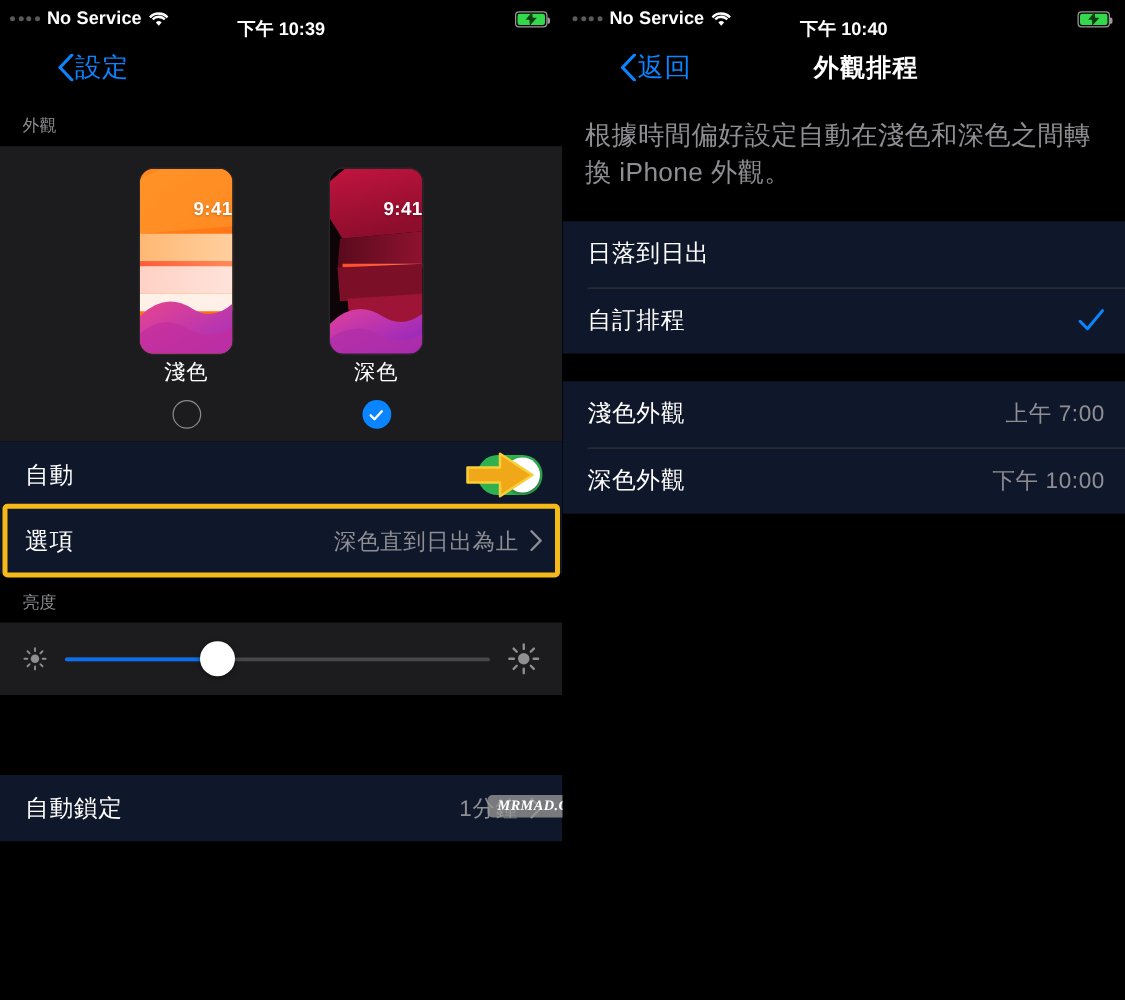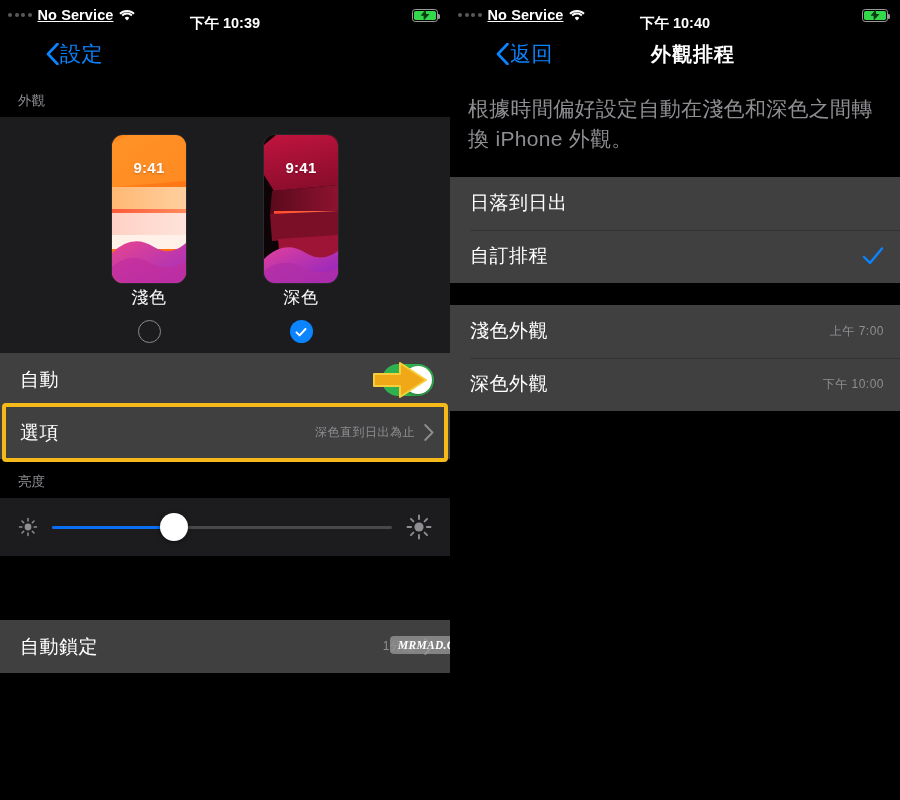--- a/index.html
+++ b/index.html
@@ -13,21 +13,21 @@
   .screen { width: 450px; height: 800px; position: relative; background: #000; overflow: hidden; }
 
   
   .statusbar {
     height: 30px; display: flex; align-items: center;
     padding: 0 12px 0 8px; color: #fff; position: relative;
   }
   .sb-left { display: flex; align-items: center; gap: 6px; flex: 0 0 auto; }
   .dots { display: flex; gap: 2.5px; align-items: center; }
   .dots i { width: 4px; height: 4px; border-radius: 50%; background: #5a5a5a; display:block; }
-  .carrier { font-size: 14.5px; font-weight: 600; letter-spacing: .1px; text-decoration: underline; }
+  .carrier { font-size: 14.5px; font-weight: 600; letter-spacing: .1px; }
   .wifi { width: 16px; height: 13px; display:block; }
   .sb-center {
     position: absolute; left: 0; right: 0; text-align: center;
     font-size: 14.5px; font-weight: 600; pointer-events: none; margin-top: 16px;
   }
   .sb-right { margin-left: auto; display: flex; align-items: center; z-index: 2; }
   .battery {
     width: 26px; height: 13px; border: 1.2px solid #9a9a9a; border-radius: 3.2px;
     position: relative; display: flex; align-items: center; padding: 1px;
   }
@@ -48,46 +48,46 @@
   .nav-back .btxt { font-size: 21px; letter-spacing: .5px; }
   .nav-title {
     position: absolute; left: 0; right: 0; text-align: center;
     color: #fff; font-size: 20px; font-weight: 700; letter-spacing: 1px;
   }
 
   
   .group-header {
     color: #8e8e93; font-size: 13.5px; padding: 14px 18px 7px 18px; background: #000;
   }
-  .group { background: #404040; }
+  .group { background: #0f172a; }
   .row {
     height: 53px; display: flex; align-items: center;
     padding: 0 16px 0 20px; color: #fff; font-size: 19px; position: relative;
   }
   .row + .row::before {
     content: ""; position: absolute; left: 20px; right: 0; top: 0; height: 1px; background: #333336;
   }
   .row .label { flex: 0 0 auto; letter-spacing: .5px; }
-  .row .value { margin-left: auto; color: #8e8e93; font-size: 12px; letter-spacing: .5px; }
+  .row .value { margin-left: auto; color: #8e8e93; font-size: 18px; letter-spacing: .5px; }
   .disclosure { width: 10px; height: 17px; margin-left: 9px; flex: 0 0 auto; }
   .gap { height: 30px; background: #000; }
   .gap.sm { height: 22px; }
   .gap.tall { height: 34px; }
 
   
   .appearance {
     background: #1c1c1e; padding: 18px 0 10px 0; display: flex; justify-content: center; gap: 78px;
   }
   .opt { display: flex; flex-direction: column; align-items: center; }
   .phone {
     width: 74px; height: 148px; border-radius: 11px; overflow: hidden; position: relative;
     box-shadow: 0 0 0 1px rgba(255,255,255,.06);
   }
   .phone .pclock {
-    position: absolute; top: 24px; left: 0; right: 0; text-align: center;
+    position: absolute; top: 24px; left: 0; right: 0; text-align: right;
     color: #fff; font-size: 15px; font-weight: 600; letter-spacing: .3px; z-index: 3;
     text-shadow: 0 1px 2px rgba(0,0,0,.25);
   }
   .opt .oname { color: #fff; font-size: 17px; margin-top: 3px; letter-spacing: .8px; }
   .radio {
     margin-top: 11px; width: 23px; height: 23px; border-radius: 50%;
     display: flex; align-items: center; justify-content: center;
   }
   .radio.off { border: 1.6px solid #8a8a8e; }
   .radio.on { background: #0a84ff; }

